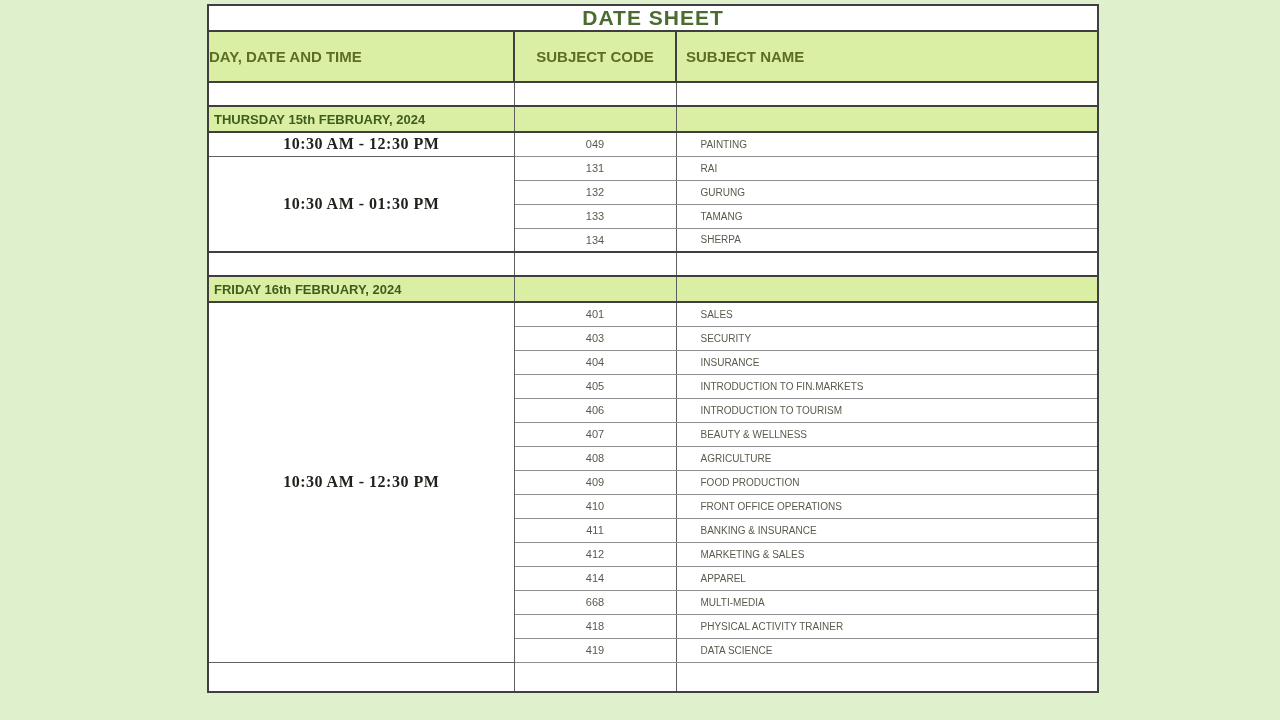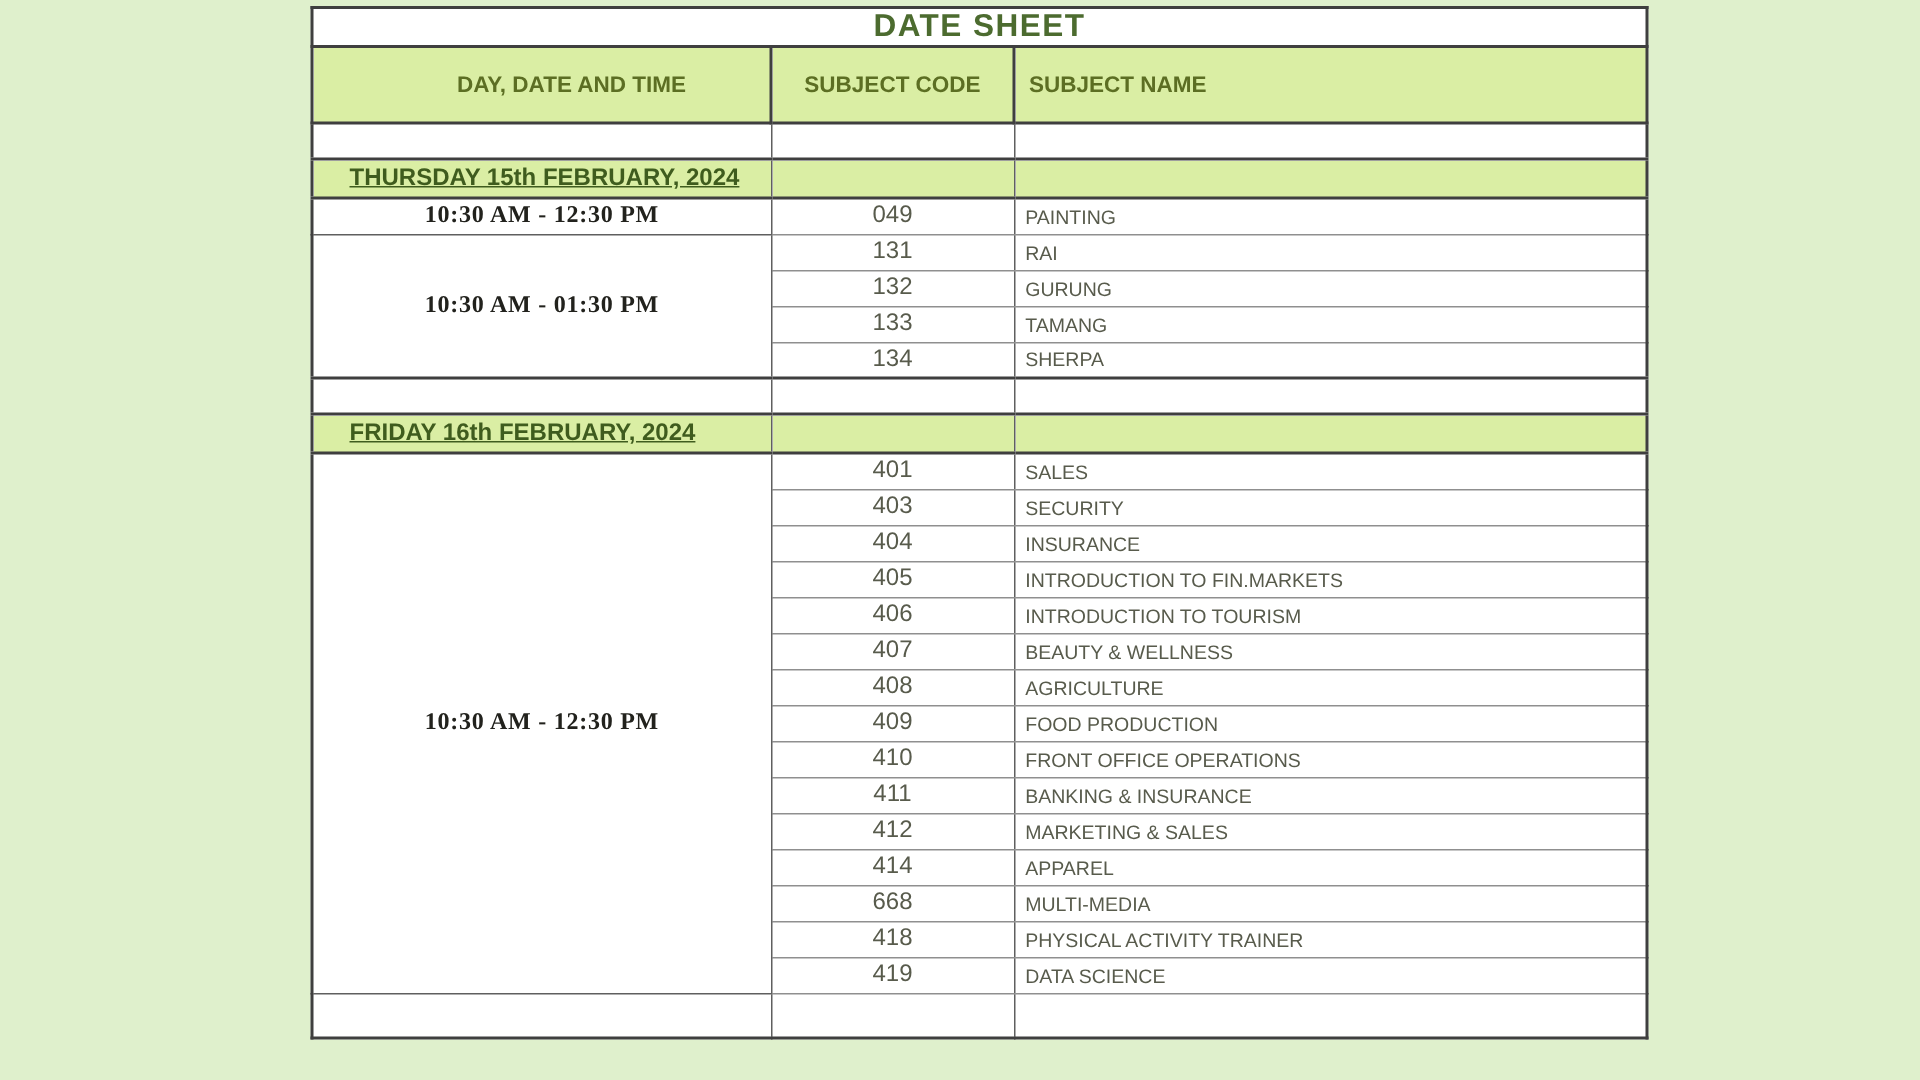--- a/index.html
+++ b/index.html
@@ -53,21 +53,21 @@
   
   .hdr{
     height:51px;
     background:var(--band-bg);
     border:2px solid var(--border-dark);
     font-size:15px;
     font-weight:bold;
     color:var(--header-label-color);
     vertical-align:middle;
   }
-  .hdr.c1{text-align:center;padding-left:40px;}
+  .hdr.c1{text-align:left;}
   .hdr.c2{text-align:center;}
   .hdr.c3{text-align:left;padding-left:9px;margin-left:12px;}
   
   .spacer{
     height:24px;
     background:#ffffff;
     border-left:1.5px solid var(--border-mid);
     border-right:1.5px solid var(--border-mid);
     border-top:2px solid var(--border-dark);
     border-bottom:2px solid var(--border-dark);
@@ -76,52 +76,51 @@
   .band{
     height:26px;
     background:var(--band-bg);
     border-top:2px solid var(--border-dark);
     border-bottom:2px solid var(--border-dark);
     border-left:1.5px solid var(--border-mid);
     border-right:1.5px solid var(--border-mid);
     vertical-align:middle;
   }
   .band.day-cell{
-    font-size:16px;
+    font-size:13px;
     font-weight:bold;
     color:var(--band-label-color);
     text-align:left;
-    padding-left:24px;
-    text-decoration:underline;
+    padding-left:5px;
   }
   
   .subject-row td{height:24px;vertical-align:middle;}
   .time-cell{
     border:1.5px solid var(--border-mid);
     text-align:center;
     font-family:"Liberation Serif", serif;
     font-weight:bold;
     font-size:16px;
     color:var(--time-text);
     letter-spacing:0.5px;
   }
   .code-cell{
     border:1px solid var(--border-light);
     border-left:1.5px solid var(--border-mid);
     border-right:1.5px solid var(--border-mid);
     text-align:center;
-    font-size:16px;
+    font-size:11px;
     color:var(--body-text);
   }
   .name-cell{
     border:1px solid var(--border-light);
     border-right:1.5px solid var(--border-mid);
     text-align:left;
-    padding-left:7px;
-    font-size:13px;
+    padding-left:24px;
+    font-size:10px;
     color:var(--body-text);
   }
   
   .tail td{
     height:30px;
     background:#ffffff;
     border-left:1.5px solid var(--border-mid);
     border-right:1.5px solid var(--border-mid);
     border-top:1px solid var(--border-light);
   }

